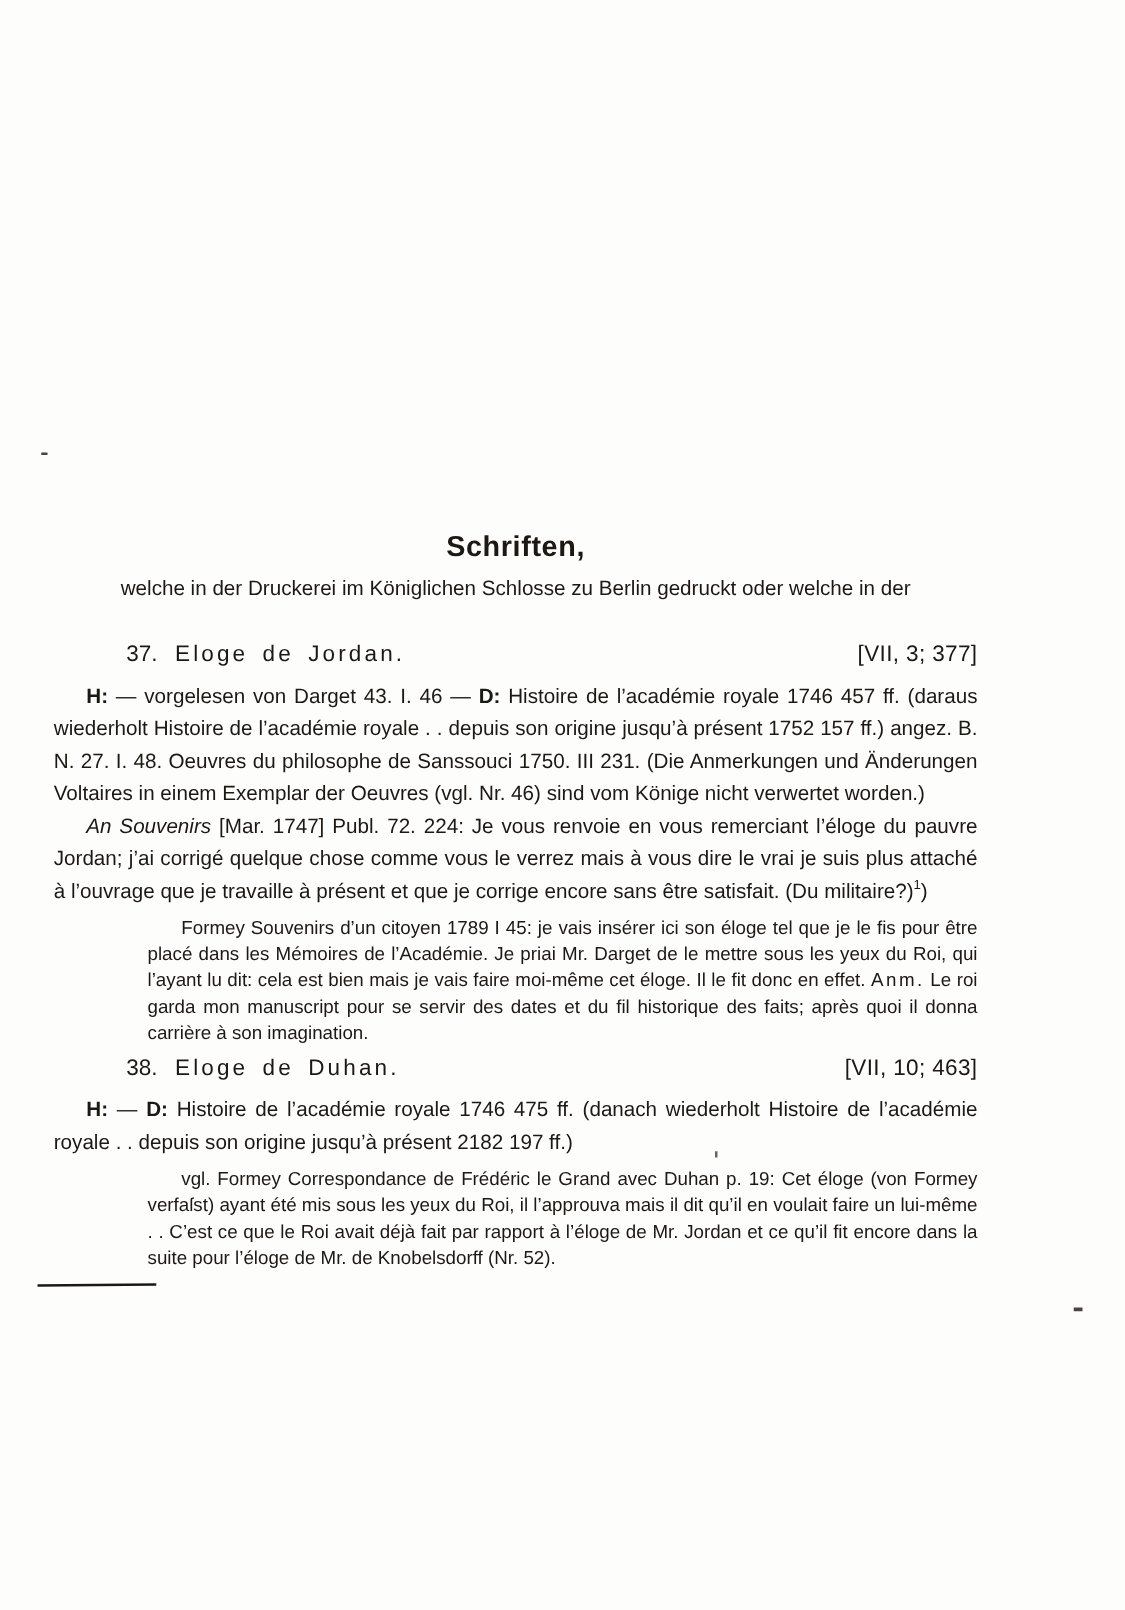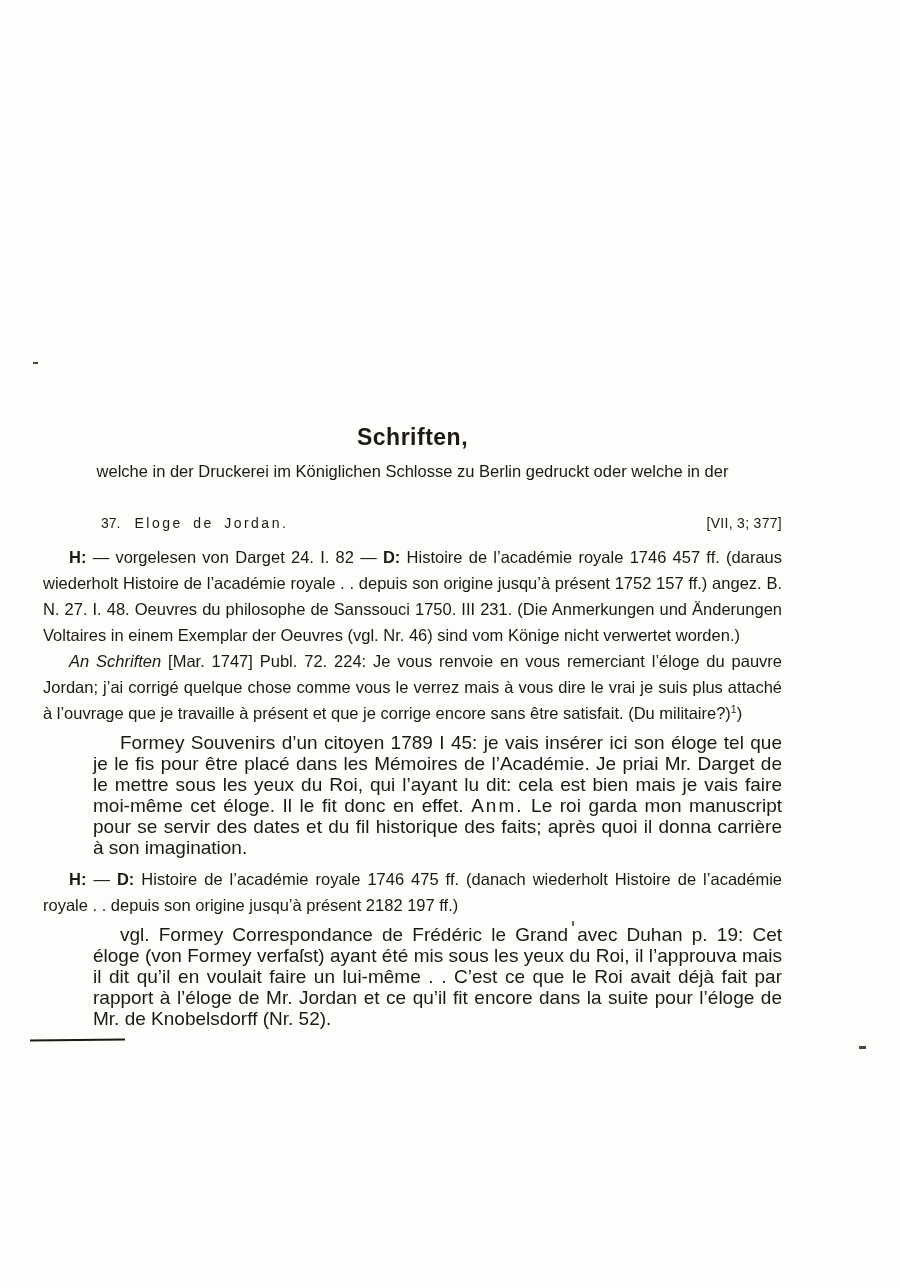--- a/index.html
+++ b/index.html
@@ -36,43 +36,43 @@
     line-height: 26px;
     display: flex;
     flex-direction: column;
     align-items: center;
   }
   .subtitle .stline { white-space: nowrap; }
   .hrow {
     display: flex;
     justify-content: space-between;
     align-items: flex-start;
-    font-size: 14px;
+    font-size: 18px;
     line-height: 26px;
     margin: 0;
   }
   .hrow.h37 { margin-top: 26px; }
   .hrow.h38 { margin-top: 4px; }
   .hleft { margin-left: 58px; }
   .hnum { margin-right: 14px; }
   .hwords { letter-spacing: 2.5px; word-spacing: 4px; }
   .href { letter-spacing: 0.3px; }
   p { margin: 0; }
   .body {
     font-size: 16.5px;
     line-height: 26px;
     text-align: justify;
     text-indent: 26px;
   }
   .body.first { margin-top: 8px; }
   .small {
-    font-size: 19px;
+    font-size: 15px;
     line-height: 21px;
     text-align: justify;
-    margin-left: 50px;
+    margin-left: 75px;
     text-indent: 27px;
   }
   .small.n37 { margin-top: 6px; }
   .small.n38 { margin-top: 6px; }
   .p38 { margin-top: 4px; }
   .sperr { letter-spacing: 2px; }
   .sup {
     font-size: 10.5px;
     vertical-align: super;
     line-height: 0;
@@ -117,38 +117,42 @@
     </div>
 
     <section>
       <div class="hrow h37">
         <span class="hleft"><span class="hnum">37.</span><span class="hwords">Eloge de Jordan.</span></span>
         <span class="href">[VII, 3; 377]</span>
       </div>
 
       <p class="body first">
         <b>H:</b>
-        <span>— vorgelesen von Darget 24. I. 82 —</span>
+        <span>— vorgelesen von Darget 43. I. 46 —</span>
         <b>D:</b>
         <span>Histoire de l’académie royale 1746 457 ff. (daraus wiederholt Histoire de l’académie royale . . depuis son origine jusqu’à présent 1752 157 ff.) angez. B. N. 27. I. 48.  Oeuvres du philosophe de Sanssouci 1750. III 231. (Die Anmerkungen und Änderungen Voltaires in einem Exemplar der Oeuvres (vgl. Nr. 46) sind vom Könige nicht verwertet worden.)</span>
       </p>
 
       <p class="body">
-        <i>An Schriften</i>
+        <i>An Souvenirs</i>
         <span>[Mar. 1747] Publ. 72. 224: Je vous renvoie en vous remerciant l’éloge du pauvre Jordan; j’ai corrigé quelque chose comme vous le verrez mais à vous dire le vrai je suis plus attaché à l’ouvrage que je travaille à présent et que je corrige encore sans être satisfait.  (Du militaire?)</span><sup class="sup">1</sup><span>)</span>
       </p>
 
       <p class="small n37">
         <span>Formey Souvenirs d’un citoyen 1789 I 45: je vais insérer ici son éloge tel que je le fis pour être placé dans les Mémoires de l’Académie.  Je priai Mr. Darget de le mettre sous les yeux du Roi, qui l’ayant lu dit: cela est bien mais je vais faire moi-même cet éloge.  Il le fit donc en effet.</span>
         <span class="sperr">Anm.</span>
         <span>Le roi garda mon manuscript pour se servir des dates et du fil historique des faits; après quoi il donna carrière à son imagination.</span>
       </p>
     </section>
 
     <section>
+      <div class="hrow h38">
+        <span class="hleft"><span class="hnum">38.</span><span class="hwords">Eloge de Duhan.</span></span>
+        <span class="href">[VII, 10; 463]</span>
+      </div>
 
       <p class="body first p38">
         <b>H:</b>
         <span>—</span>
         <b>D:</b>
         <span>Histoire de l’académie royale 1746 475 ff. (danach wiederholt Histoire de l’académie royale . . depuis son origine jusqu’à présent 2182 197 ff.)</span>
       </p>
 
       <p class="small n38">
         <span>vgl. Formey Correspondance de Frédéric le Grand avec Duhan p. 19: Cet éloge (von Formey verfaſst) ayant été mis sous les yeux du Roi, il l’approuva mais il dit qu’il en voulait faire un lui-même . . C’est ce que le Roi avait déjà fait par rapport à l’éloge de Mr. Jordan et ce qu’il fit encore dans la suite pour l’éloge de Mr. de Knobelsdorff (Nr. 52).</span>

